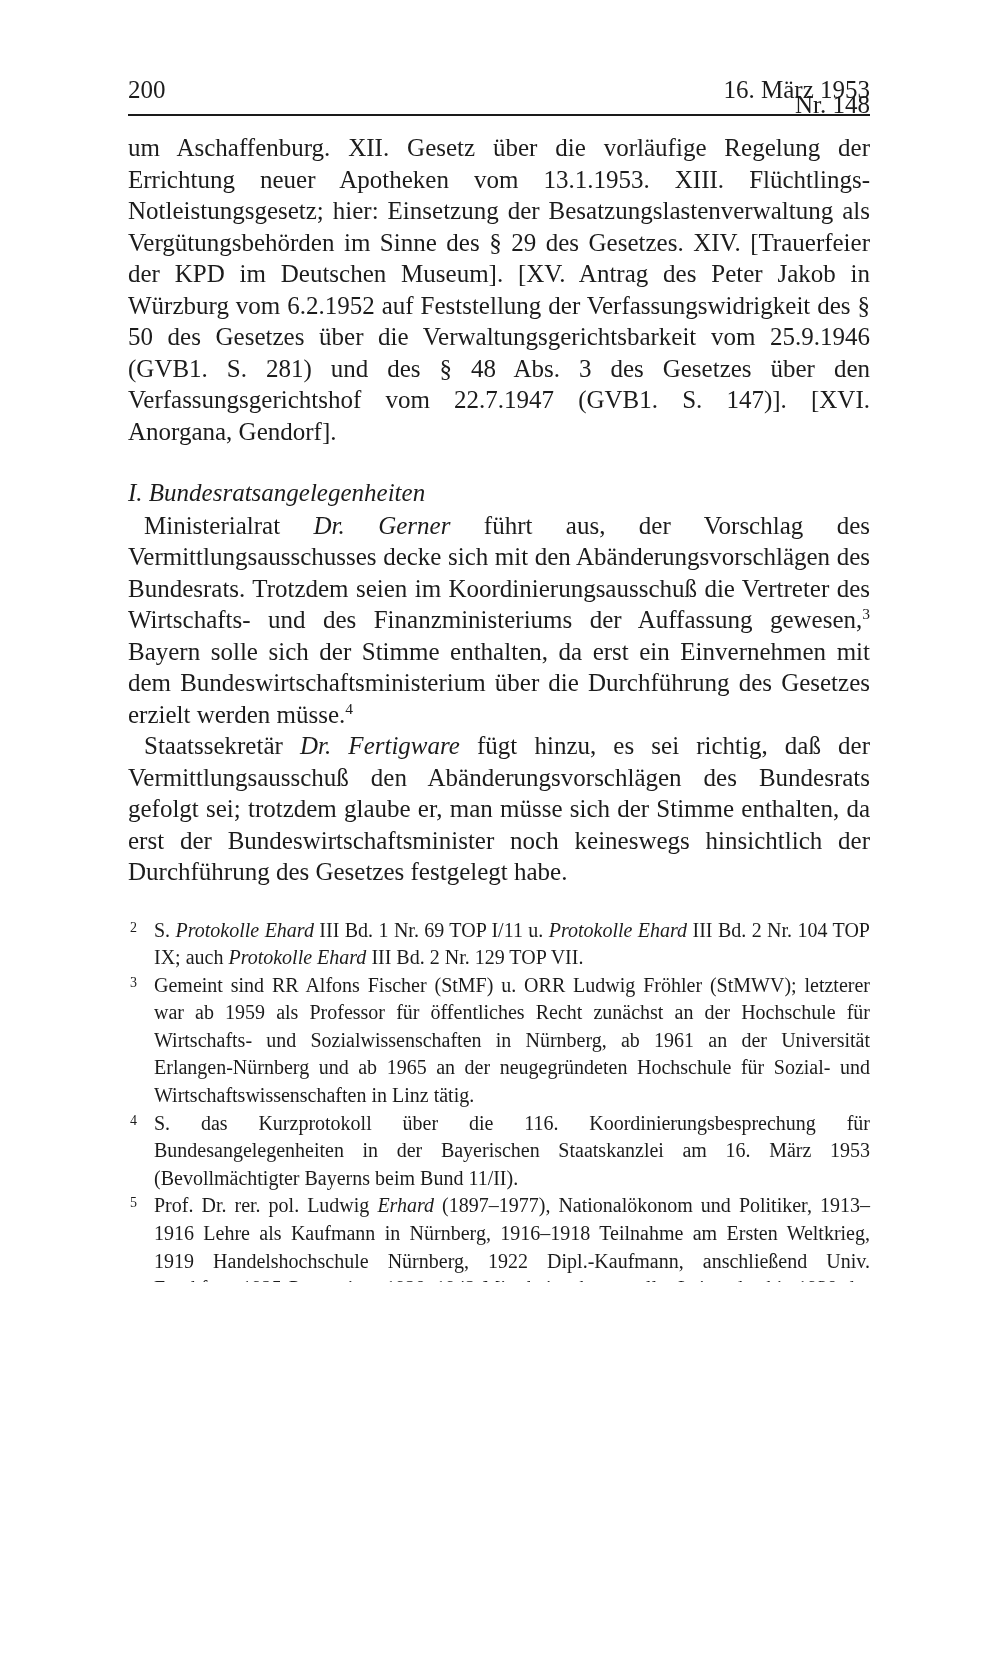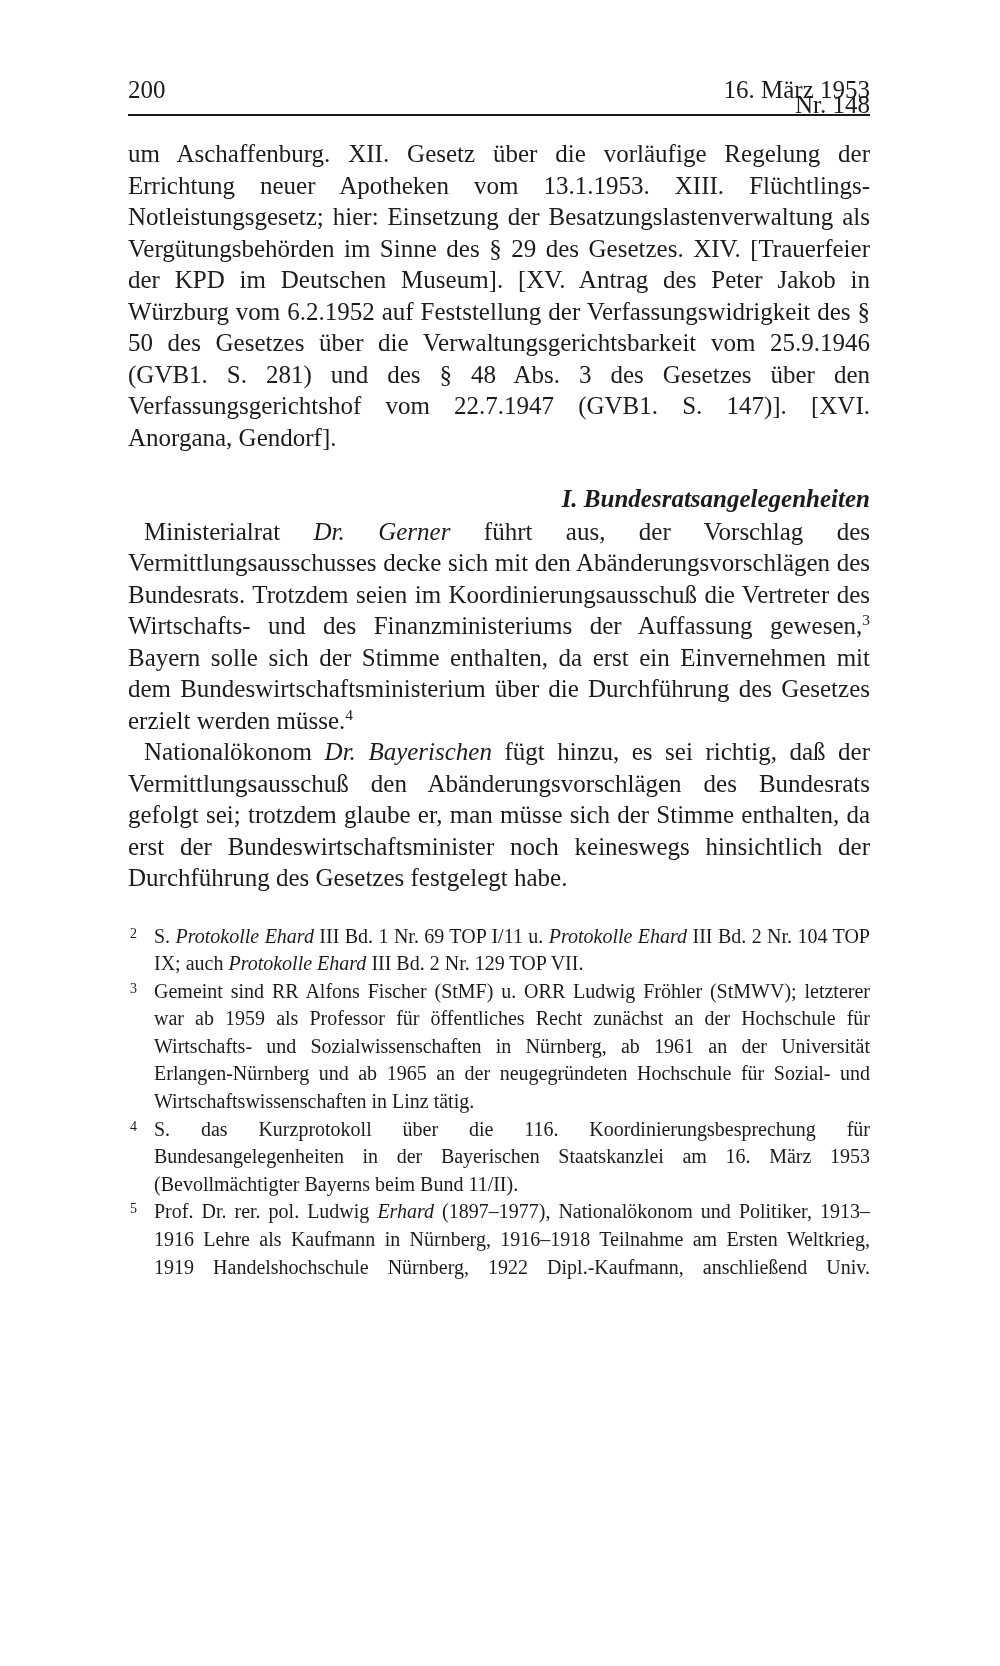--- a/index.html
+++ b/index.html
@@ -30,33 +30,32 @@
   }
   .header .hl { position: absolute; left: 0; top: 0; }
   .header .hc { position: absolute; left: 0; right: 0; top: 0; text-align: right; font-family: Liberation Serif, serif; }
   .header .hr { position: absolute; right: 0; top: 15px; }
   .rule {
     margin-top: 8px;
     border-top: 2px solid #1a1a1a;
     height: 0;
   }
   .body {
-    margin-top: 22px;
+    margin-top: 16px;
     font-size: 25px;
     line-height: 31.5px;
     text-align: justify;
   }
   .body p { margin: 0; }
   .body p.indent { text-indent: 16px; }
   .body p.heading {
     font-style: italic;
     margin-top: 30px;
     margin-bottom: 1px;
-    text-align: right;
-    font-weight: bold;
+    text-align: left;
   }
   .body p.item { text-align: justify; }
   sup.fnref {
     font-size: 0.62em;
     line-height: 0;
     vertical-align: baseline;
     position: relative;
     top: -0.55em;
   }
   .footnotes {
@@ -89,21 +88,21 @@
       <span class="hc">16. März 1953</span>
       <span class="hr">Nr. 148</span>
     </div>
 
     <div class="rule"></div>
 
     <div class="body" id="body-container">
         <p class="para"><span>um Aschaffenburg. XII. Gesetz über die vorläufige Regelung der Errichtung neuer Apotheken vom 13.1.1953. XIII. Flüchtlings-Notleistungsgesetz; hier: Einsetzung der Besatzungslastenverwaltung als Vergütungsbehörden im Sinne des § 29 des Gesetzes. XIV. [Trauerfeier der KPD im Deutschen Museum]. [XV. Antrag des Peter Jakob in Würzburg vom 6.2.1952 auf Feststellung der Verfassungswidrigkeit des § 50 des Gesetzes über die Verwaltungsgerichtsbarkeit vom 25.9.1946 (GVB1. S. 281) und des § 48 Abs. 3 des Gesetzes über den Verfassungsgerichtshof vom 22.7.1947 (GVB1. S. 147)]. [XVI. Anorgana, Gendorf].</span></p>
         <p class="para heading"><span>I. Bundesratsangelegenheiten</span></p>
         <p class="para indent"><span>Ministerialrat </span><i>Dr. Gerner</i><span> führt aus, der Vorschlag des Vermittlungsausschusses decke sich mit den Abänderungsvorschlägen des Bundesrats. Trotzdem seien im Koordinierungsausschuß die Vertreter des Wirtschafts- und des Finanzministeriums der Auffassung gewesen,</span><sup class="fnref">3</sup><span> Bayern solle sich der Stimme enthalten, da erst ein Einvernehmen mit dem Bundeswirtschaftsministerium über die Durchführung des Gesetzes erzielt werden müsse.</span><sup class="fnref">4</sup></p>
-        <p class="para indent"><span>Nationalökonom </span><i>Dr. Bayerischen</i><span> fügt hinzu, es sei richtig, daß der Vermittlungsausschuß den Abänderungsvorschlägen des Bundesrats gefolgt sei; trotzdem glaube er, man müsse sich der Stimme enthalten, da erst der Bundeswirtschaftsminister noch keineswegs hinsichtlich der Durchführung des Gesetzes festgelegt habe.</span></p>
+        <p class="para indent"><span>Staatssekretär </span><i>Dr. Fertigware</i><span> fügt hinzu, es sei richtig, daß der Vermittlungsausschuß den Abänderungsvorschlägen des Bundesrats gefolgt sei; trotzdem glaube er, man müsse sich der Stimme enthalten, da erst der Bundeswirtschaftsminister noch keineswegs hinsichtlich der Durchführung des Gesetzes festgelegt habe.</span></p>
       </div>
 
     <div class="footnotes" id="footnotes-container">
         <div class="footnote"><span class="fn-num">2</span><span>S. </span><i>Protokolle Ehard</i><span> III Bd. 1 Nr. 69 TOP I/11 u. </span><i>Protokolle Ehard</i><span> III Bd. 2 Nr. 104 TOP IX; auch </span><i>Protokolle Ehard</i><span> III Bd. 2 Nr. 129 TOP VII.</span></div>
         <div class="footnote"><span class="fn-num">3</span><span>Gemeint sind RR Alfons Fischer (StMF) u. ORR Ludwig Fröhler (StMWV); letzterer war ab 1959 als Professor für öffentliches Recht zunächst an der Hochschule für Wirtschafts- und Sozialwissenschaften in Nürnberg, ab 1961 an der Universität Erlangen-Nürnberg und ab 1965 an der neugegründeten Hochschule für Sozial- und Wirtschaftswissenschaften in Linz tätig.</span></div>
         <div class="footnote"><span class="fn-num">4</span><span>S. das Kurzprotokoll über die 116. Koordinierungsbesprechung für Bundesangelegenheiten in der Bayerischen Staatskanzlei am 16. März 1953 (Bevollmächtigter Bayerns beim Bund 11/II).</span></div>
         <div class="footnote"><span class="fn-num">5</span><span>Prof. Dr. rer. pol. Ludwig </span><i>Erhard</i><span> (1897–1977), Nationalökonom und Politiker, 1913–1916 Lehre als Kaufmann in Nürnberg, 1916–1918 Teilnahme am Ersten Weltkrieg, 1919 Handelshochschule Nürnberg, 1922 Dipl.-Kaufmann, anschließend Univ. Frankfurt, 1925 Promotion, 1928–1942 Mitarbeiter bzw. stellv. Leiter des bis 1938 der Handelshochschule Nürnberg angeschlossenen Instituts für Wirtschaftsbeobachtung der deutschen Fertigware, 1943–1945 Gründung und Leitung des Instituts für Industrieforschung, 1945 Chef des städtischen Wirtschaftsamtes in Fürth und wirtschaftlicher Berater bei der Militärregierung Mittel- und Oberfrankens, führende Mitarbeit im Ausschuß Geld und Kredit der VAfB.,</span></div>
       </div>
 
   </div>

